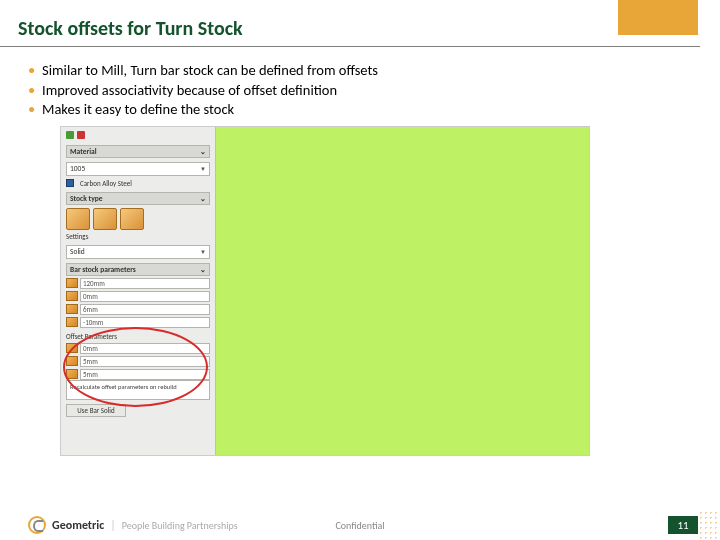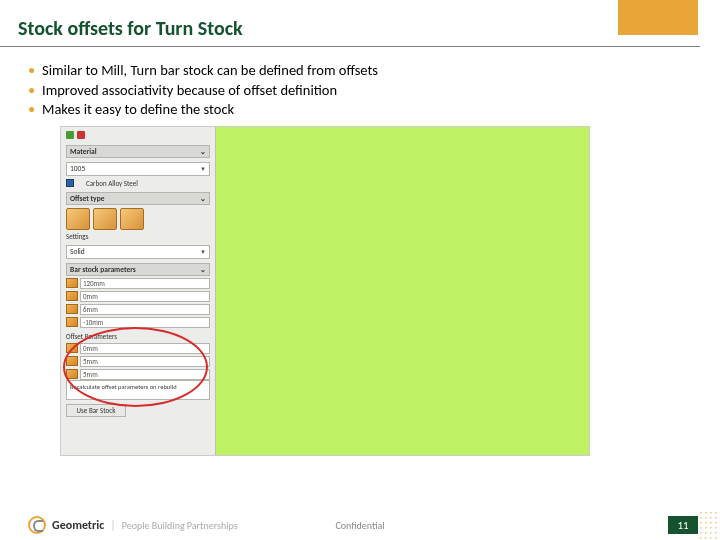--- a/index.html
+++ b/index.html
@@ -101,21 +101,21 @@
     display: flex;
     justify-content: space-between;
     align-items: center;
   }
   .dropdown::after { content: "▼"; font-size: 6px; color: #555; }
   .legend {
     margin-top: 3px;
     font-size: 7px;
     display: flex;
     align-items: center;
-    gap: 12px;
+    gap: 6px;
   }
   .legend .sw { width: 8px; height: 8px; background: #2e5fa0; border: 1px solid #1c3d66; }
   .stock-icons { display: flex; gap: 3px; margin-top: 3px; }
   .stock-ico {
     width: 24px; height: 22px;
     background: linear-gradient(135deg,#f5c97a,#d9923a);
     border: 1px solid #a56d1f;
     border-radius: 2px;
   }
   .subfield { font-size: 7px; margin-top: 2px; }
@@ -272,21 +272,21 @@
       </div>
     <div class="dropdown">
         <span>1005</span>
       </div>
     <div class="legend">
         <span class="sw"></span>
         <span>Carbon Alloy Steel</span>
       </div>
 
     <div class="section-h">
-        <span>Offset type</span>
+        <span>Stock type</span>
         <span>⌄</span>
       </div>
     <div class="stock-icons">
       <div class="stock-ico"></div>
       <div class="stock-ico"></div>
       <div class="stock-ico"></div>
     </div>
     <div class="subfield">Settings</div>
     <div class="dropdown">
         <span>Solid</span>
@@ -321,21 +321,21 @@
     <div class="field">
         <span class="ico"></span>
         <span class="inp">5mm</span>
       </div>
     <div class="field">
         <span class="ico"></span>
         <span class="inp">5mm</span>
       </div>
 
     <div class="note-box">Recalculate offset parameters on rebuild</div>
-    <div class="use-btn">Use Bar Stock</div>
+    <div class="use-btn">Use Bar Solid</div>
 
     <div class="red-circle"></div>
   </div>
   <div class="viewport">
     <div class="vp-frame"></div>
     <div class="stock3d"></div>
     <div class="triad">
       <div class="ax z"></div>
       <div class="ax y"></div>
       <div class="ax x"></div>

